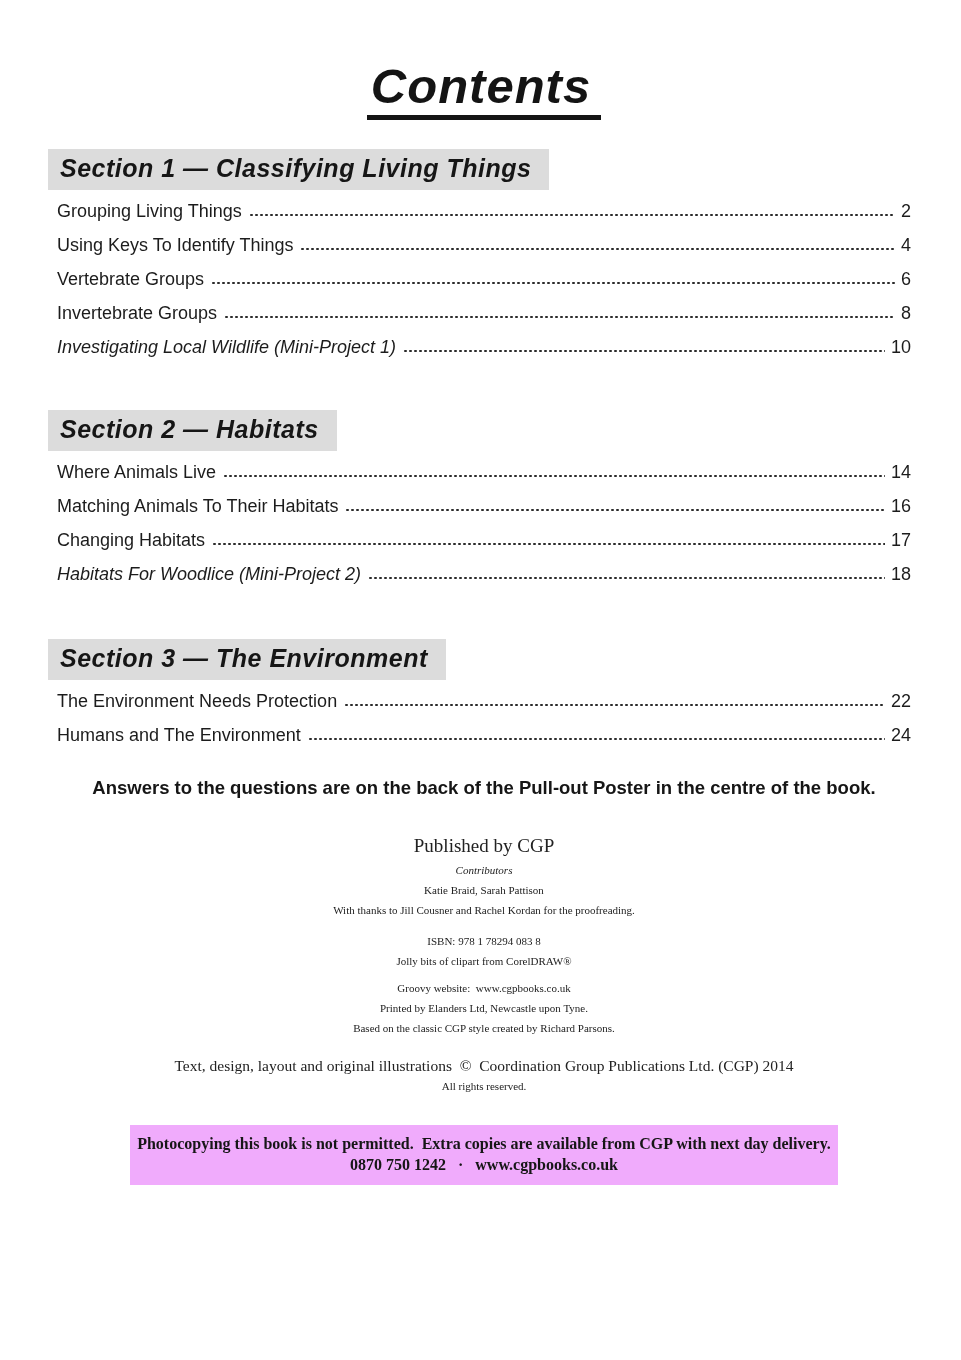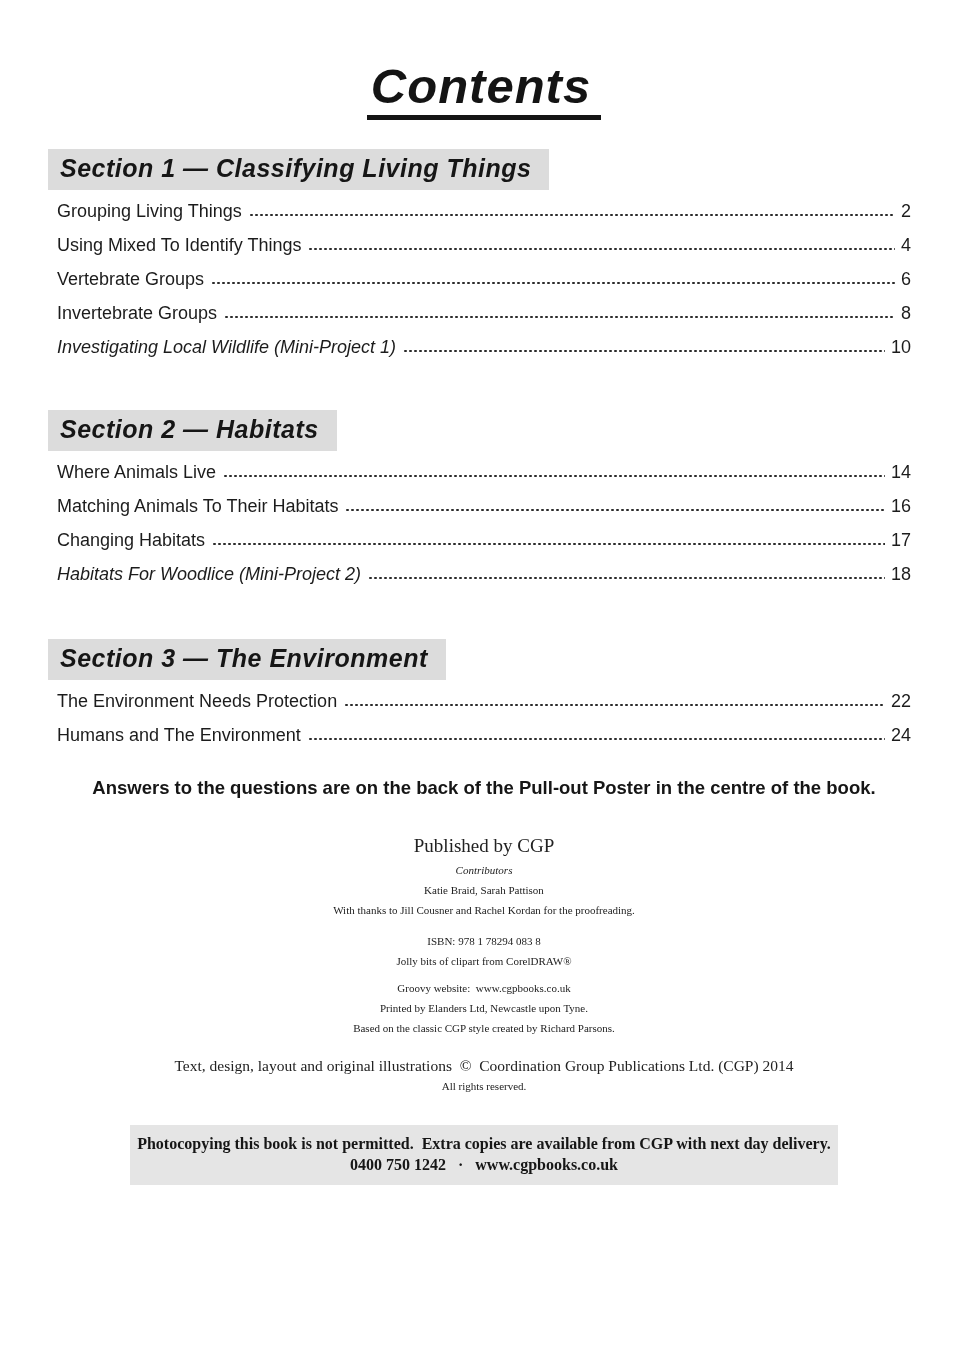--- a/index.html
+++ b/index.html
@@ -102,21 +102,21 @@
   .pub-published { font-size: 19px; line-height: 24px; }
   .pub-contributors { font-style: italic; margin-top: 2px; }
   .pub-isbn { margin-top: 11px; }
   .pub-website { margin-top: 7px; }
   .pub-copyright { margin-top: 18px; font-size: 15.5px; }
 
   
   .footer-box {
     margin: 29px auto 0 auto;
     width: 708px;
-    background: #e5e5e5;
+    background: #f0abfc;
     text-align: center;
     font-family: "Liberation Serif", serif;
     font-weight: bold;
     color: #161616;
     padding: 8px 0 10px 0;
   }
   .footer-line {
     font-size: 16px;
     line-height: 21px;
     white-space: pre-wrap;
@@ -133,21 +133,21 @@
 
   <div class="section-block sec1">
     <div class="section-heading">Section 1 — Classifying Living Things</div>
     <div class="toc">
       <div class="toc-row">
         <span class="toc-label">Grouping Living Things</span>
         <span class="leader"></span>
         <span class="toc-page">2</span>
       </div>
       <div class="toc-row">
-        <span class="toc-label">Using Mixed To Identify Things</span>
+        <span class="toc-label">Using Keys To Identify Things</span>
         <span class="leader"></span>
         <span class="toc-page">4</span>
       </div>
       <div class="toc-row">
         <span class="toc-label">Vertebrate Groups</span>
         <span class="leader"></span>
         <span class="toc-page">6</span>
       </div>
       <div class="toc-row">
         <span class="toc-label">Invertebrate Groups</span>
@@ -216,16 +216,16 @@
     <div class="pub-line">Jolly bits of clipart from CorelDRAW®</div>
     <div class="pub-line pub-website">Groovy website:  www.cgpbooks.co.uk</div>
     <div class="pub-line">Printed by Elanders Ltd, Newcastle upon Tyne.</div>
     <div class="pub-line">Based on the classic CGP style created by Richard Parsons.</div>
     <div class="pub-line pub-copyright">Text, design, layout and original illustrations  ©  Coordination Group Publications Ltd. (CGP) 2014</div>
     <div class="pub-line">All rights reserved.</div>
   </div>
 
   <div class="footer-box">
     <div class="footer-line">Photocopying this book is not permitted.  Extra copies are available from CGP with next day delivery.</div>
-    <div class="footer-line">0400 750 1242   ·   www.cgpbooks.co.uk</div>
+    <div class="footer-line">0870 750 1242   ·   www.cgpbooks.co.uk</div>
   </div>
 
 </div>
 
 </body></html>

